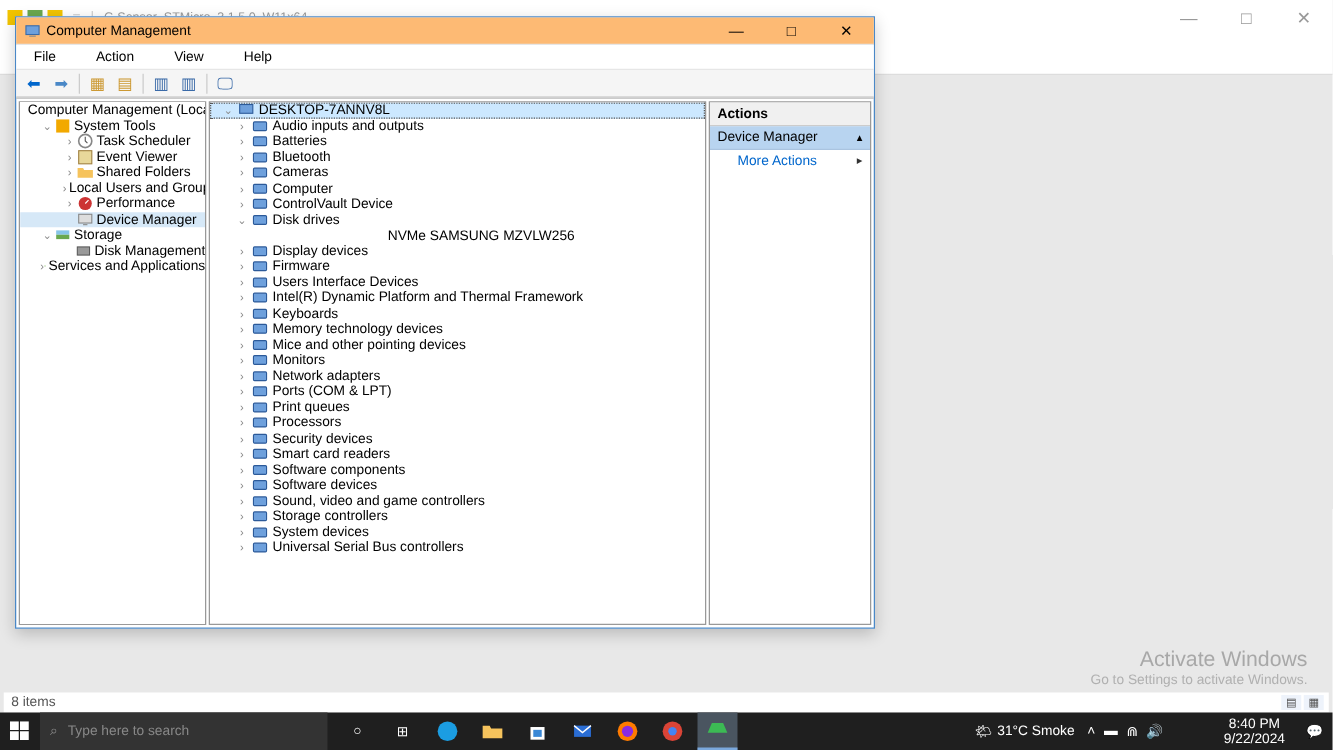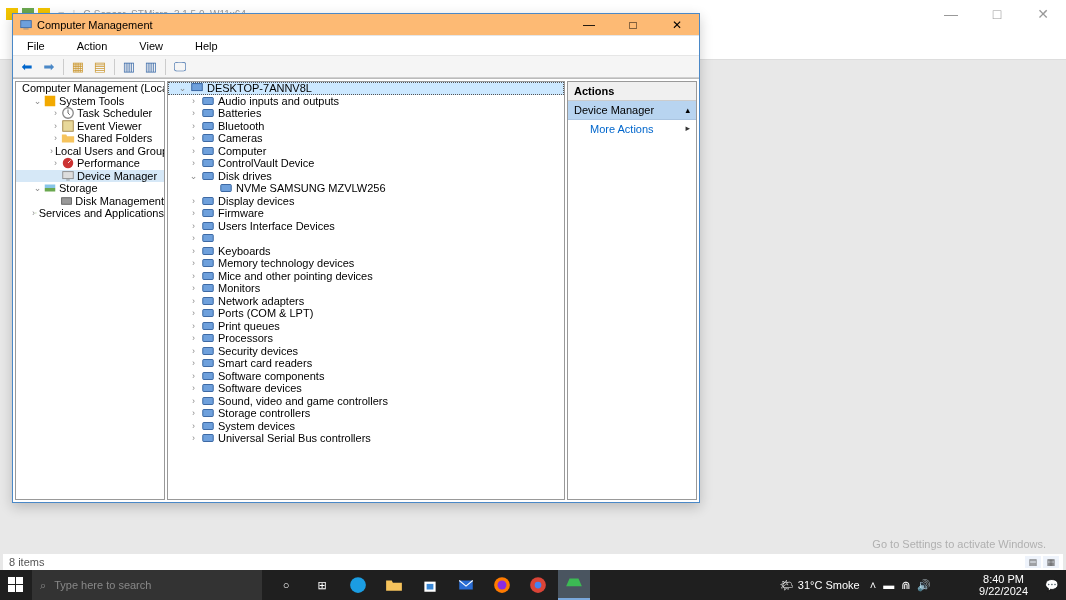--- a/index.html
+++ b/index.html
@@ -41,21 +41,21 @@
 .nav-icon { width: 14px; height: 14px; margin-right: 2px; display: inline-block; }
 .nav-item.depth-0 { padding-left: 4px; }
 .nav-item.depth-1 { padding-left: 16px; }
 .nav-item.depth-2 { padding-left: 34px; }
 
 
 .dev-pane { flex: 1; border: 1px solid #999; margin: 2px; overflow: auto; background: #fff; }
 .dev-item { display: flex; align-items: center; height: 12.5px; white-space: nowrap; }
 .dev-item.root { padding-left: 8px; background: #cce8ff; border: 1px dotted #555; }
 .dev-item.depth-1 { padding-left: 20px; }
-.dev-item.depth-2 { padding-left: 38px; }
+.dev-item.depth-2 { padding-left: 38px; flex-direction: column; }
 .dev-expand { width: 11px; height: 11px; display: inline-flex; align-items: center; justify-content: center; color: #888; font-size: 9px; margin-right: 2px; }
 .dev-icon { width: 14px; height: 14px; margin-right: 3px; }
 
 
 .act-pane { width: 130px; border: 1px solid #999; margin: 2px 2px 2px 0; background: #fff; }
 .act-head { background: #f0f0f0; border-bottom: 1px solid #ccc; padding: 3px 6px; font-weight: 600; }
 .act-group { background: #b8d4f0; padding: 3px 6px; border-bottom: 1px solid #aac4e0; position: relative; }
 .act-group .carrow { position: absolute; right: 6px; top: 4px; font-size: 9px; }
 .act-link { padding: 3px 6px 3px 22px; color: #0066cc; position: relative; }
 .act-link:before { content: '▸'; position: absolute; right: 6px; top: 3px; font-size: 9px; color: #333; }
@@ -322,20 +322,21 @@
             <svg class="dev-icon ico" viewBox="0 0 16 16">
               <rect x="2" y="4" width="12" height="8" rx="1" fill="#6ea0dc" stroke="#2c5a99"></rect>
             </svg>
             <span>Users Interface Devices</span>
           </div>
           <div class="dev-item depth-1">
             <span class="dev-expand">›</span>
             <svg class="dev-icon ico" viewBox="0 0 16 16">
               <rect x="2" y="4" width="12" height="8" rx="1" fill="#6ea0dc" stroke="#2c5a99"></rect>
             </svg>
+            <span>Intel(R) Dynamic Platform and Thermal Framework</span>
           </div>
           <div class="dev-item depth-1">
             <span class="dev-expand">›</span>
             <svg class="dev-icon ico" viewBox="0 0 16 16">
               <rect x="2" y="4" width="12" height="8" rx="1" fill="#6ea0dc" stroke="#2c5a99"></rect>
             </svg>
             <span>Keyboards</span>
           </div>
           <div class="dev-item depth-1">
             <span class="dev-expand">›</span>
@@ -460,20 +461,21 @@
 
 <div class="status-bg">
   <span>8 items</span>
   <div class="status-icons">
     <span class="micro-icon">▤</span>
     <span class="micro-icon">▦</span>
   </div>
 </div>
 
 <div class="watermark">
+  <div class="l1">Activate Windows</div>
   <div class="l2">Go to Settings to activate Windows.</div>
 </div>
 
 <div class="taskbar">
   <div class="tb-start">
     <svg width="16" height="16" viewBox="0 0 16 16">
         <rect x="0" y="0" width="7" height="7" fill="#fff"></rect>
         <rect x="8" y="0" width="7" height="7" fill="#fff"></rect>
         <rect x="0" y="8" width="7" height="7" fill="#fff"></rect>
         <rect x="8" y="8" width="7" height="7" fill="#fff"></rect>

